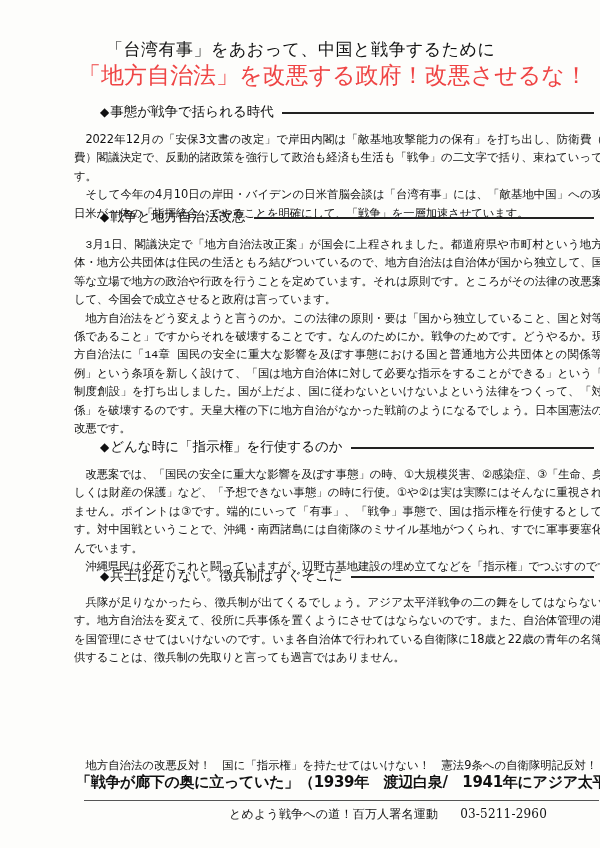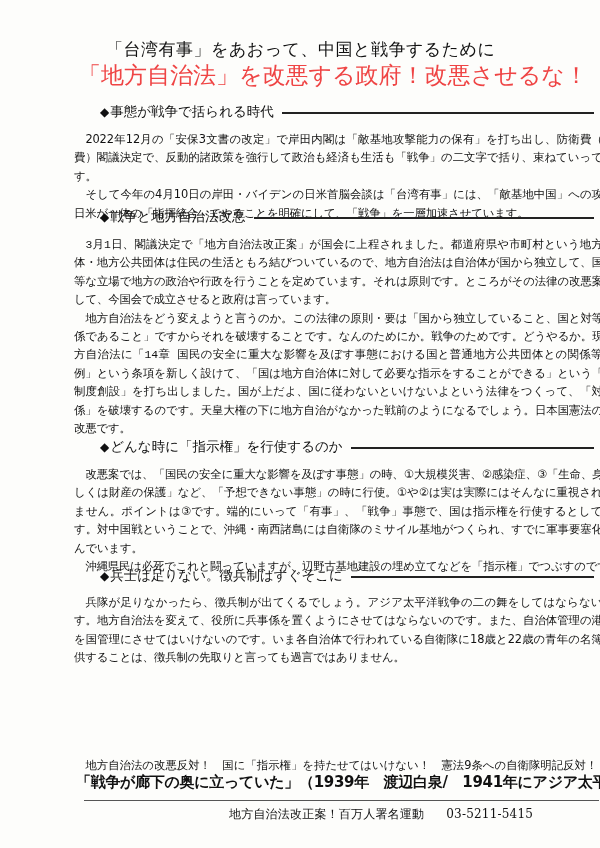--- a/index.html
+++ b/index.html
@@ -103,18 +103,18 @@
     <p>兵隊が足りなかったら、徴兵制が出てくるでしょう。アジア太平洋戦争の二の舞をしてはならないのです。地方自治法を変えて、役所に兵事係を置くようにさせてはならないのです。また、自治体管理の港などを国管理にさせてはいけないのです。いま各自治体で行われている自衛隊に18歳と22歳の青年の名簿を提供することは、徴兵制の先取りと言っても過言ではありません。</p>
   </div>
 
   <div class="slogan">地方自治法の改悪反対！　国に「指示権」を持たせてはいけない！　憲法9条への自衛隊明記反対！</div>
 
   <div class="quote">「戦争が廊下の奥に立っていた」（1939年　渡辺白泉/　1941年にアジア太平洋戦争へ）</div>
 
   <div class="footer-rule"></div>
 
   <div class="footer">
-    <span>地方自治法改正案！百万人署名運動</span>
+    <span>とめよう戦争への道！百万人署名運動</span>
     <span style="display:inline-block;width:14px;"></span>
-    <span>03-5211-5415</span>
+    <span>03-5211-2960</span>
   </div>
 
 </div>
 
 </body></html>

